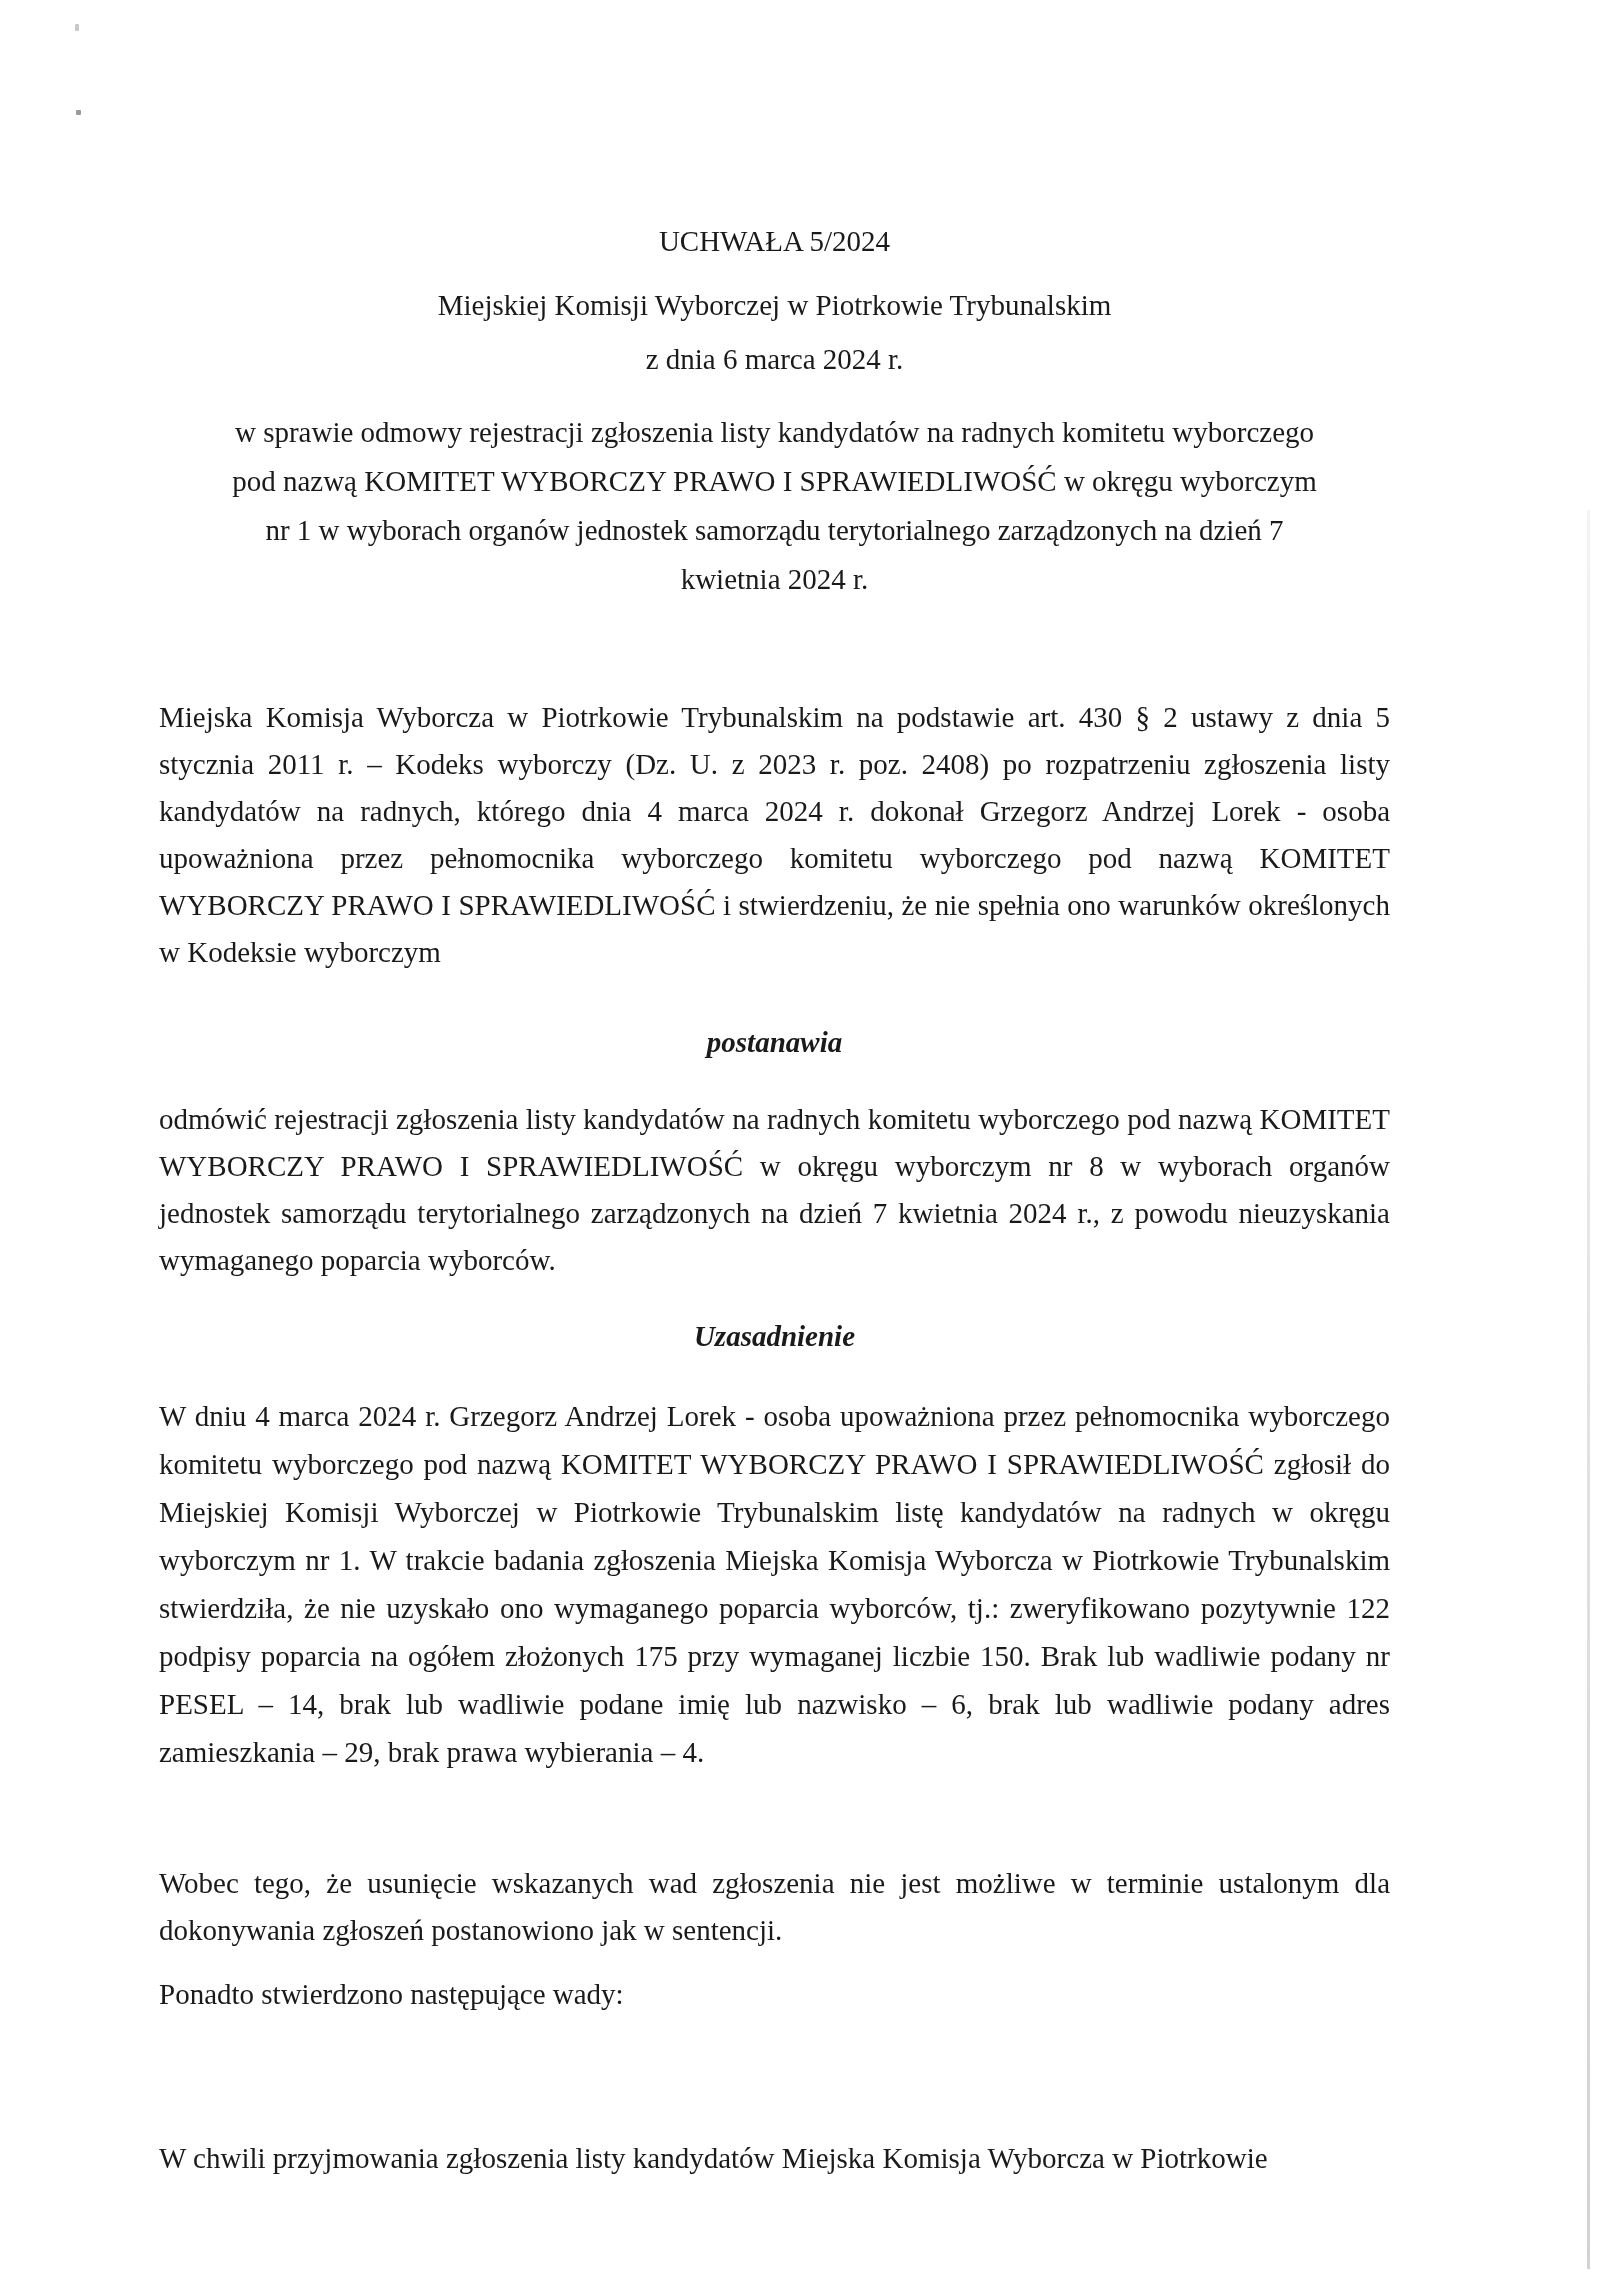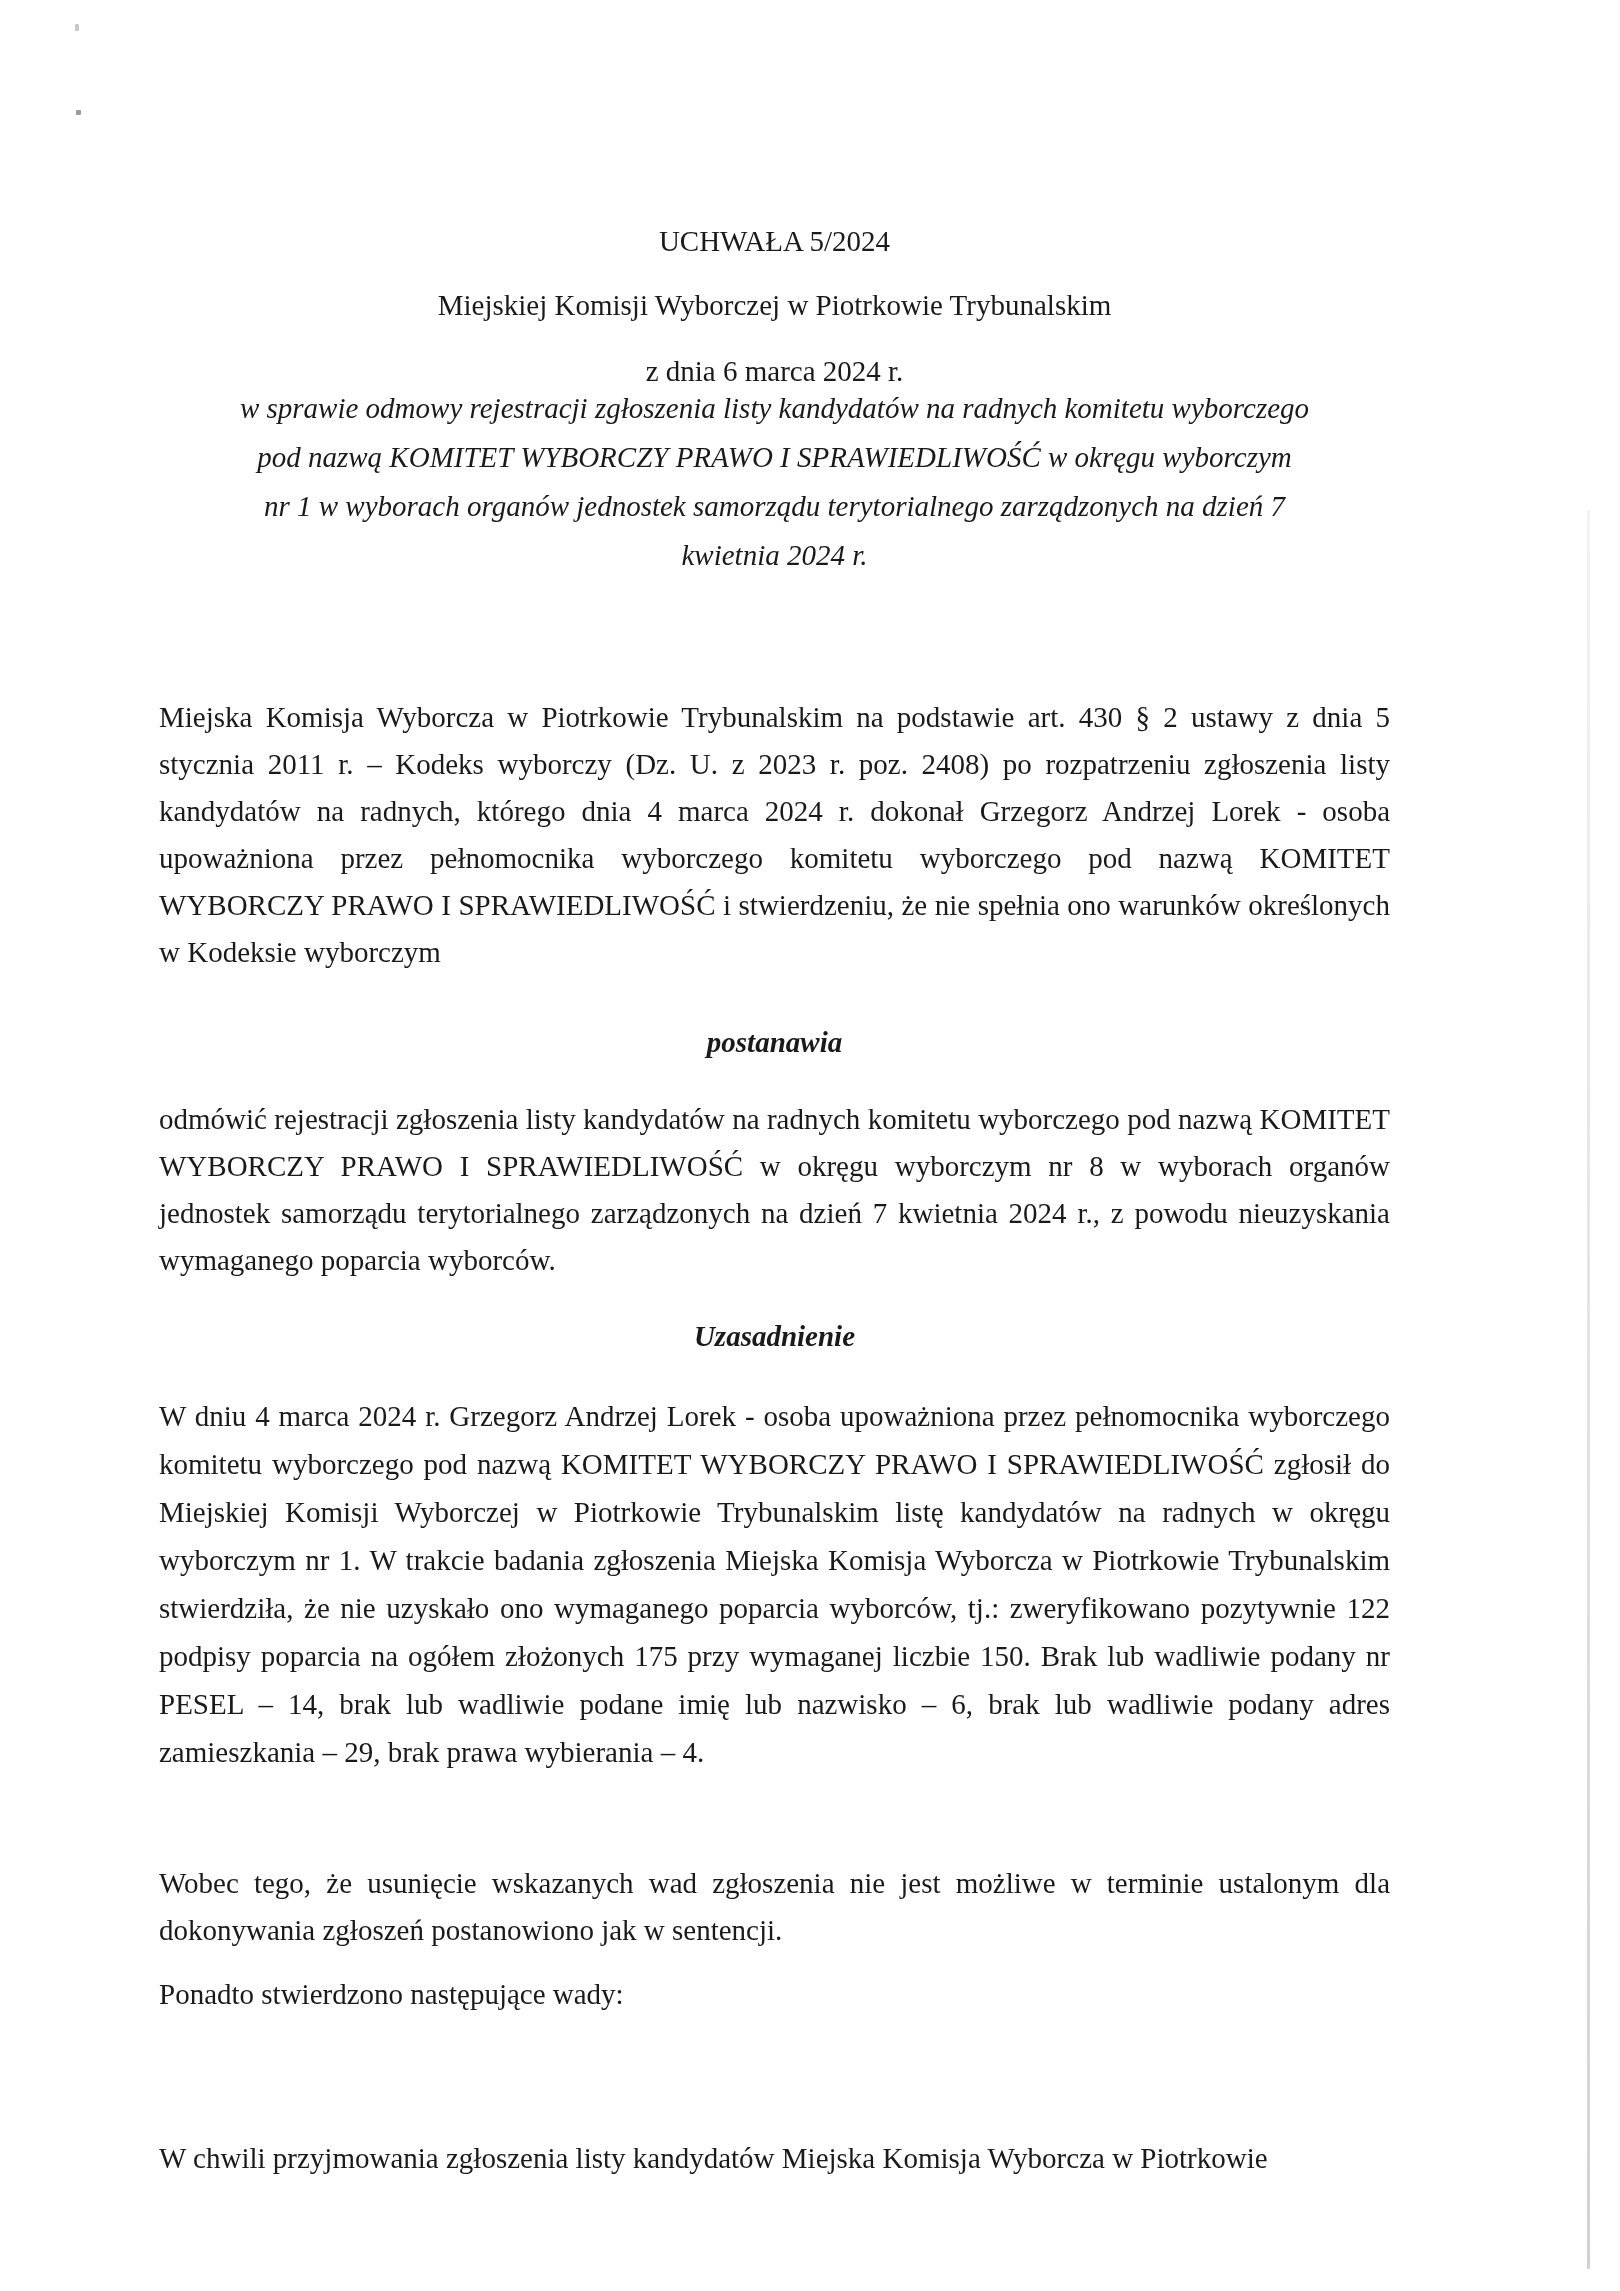--- a/index.html
+++ b/index.html
@@ -58,25 +58,25 @@
   <div class="speck" style="left:75px; top:23.5px;"></div>
   <div class="speck" style="left:76px; top:110px; height:4.9px; width:4.9px; background:#9a9a9a;"></div>
   <div class="scanline"></div>
 
   <div class="block center" style="top:218px;">
     <p>UCHWAŁA 5/2024</p>
   </div>
   <div class="block center" style="top:282px;">
     <p>Miejskiej Komisji Wyborczej w Piotrkowie Trybunalskim</p>
   </div>
-  <div class="block center" style="top:348px;">
+  <div class="block center" style="top:336px;">
     <p>z dnia 6 marca 2024 r.</p>
   </div>
 
-  <div class="block center" style="top:384px; line-height:49px;font-style:italic;">
+  <div class="block center" style="top:408px; line-height:49px;">
     <p>w sprawie odmowy rejestracji zgłoszenia listy kandydatów na radnych komitetu wyborczego</p>
     <p>pod nazwą KOMITET WYBORCZY PRAWO I SPRAWIEDLIWOŚĆ w okręgu wyborczym</p>
     <p>nr 1 w wyborach organów jednostek samorządu terytorialnego zarządzonych na dzień 7</p>
     <p>kwietnia 2024 r.</p>
   </div>
 
   <div class="block justify" style="top:694px;font-family:Liberation Serif, serif;">
     <p>Miejska Komisja Wyborcza w Piotrkowie Trybunalskim na podstawie art. 430 § 2 ustawy z dnia 5 stycznia 2011 r. – Kodeks wyborczy (Dz. U. z 2023 r. poz. 2408) po rozpatrzeniu zgłoszenia listy kandydatów na radnych, którego dnia 4 marca 2024 r. dokonał Grzegorz Andrzej Lorek - osoba upoważniona przez pełnomocnika wyborczego komitetu wyborczego pod nazwą KOMITET WYBORCZY PRAWO I SPRAWIEDLIWOŚĆ i stwierdzeniu, że nie spełnia ono warunków określonych w Kodeksie wyborczym</p>
   </div>
 

